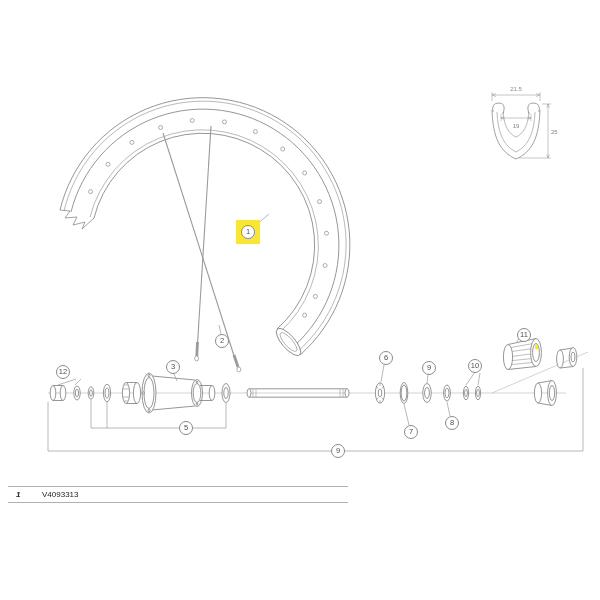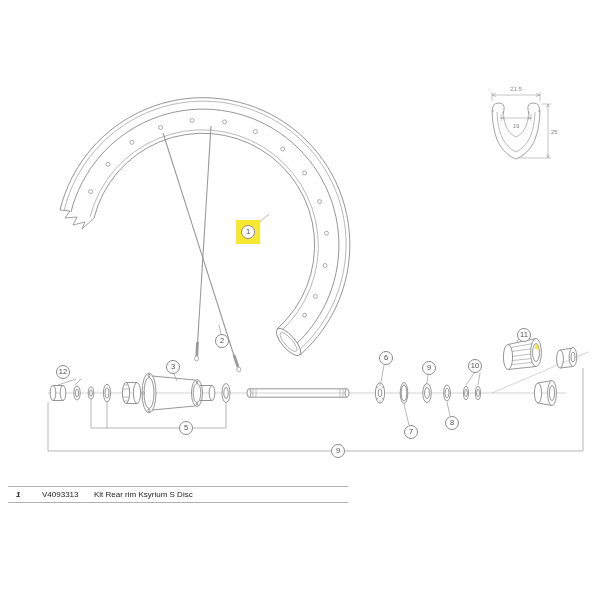--- a/index.html
+++ b/index.html
@@ -238,17 +238,16 @@
   <div class="callout" style="left:422px;top:361px">9</div>
   <div class="callout" style="left:468px;top:359px">10</div>
   <div class="callout" style="left:517px;top:328px">11</div>
   <div class="callout" style="left:56px;top:365px">12</div>
   <div class="callout" style="left:331px;top:444px">9</div>
 
   <div class="parts-table">
     <div class="parts-row">
       <span class="pt-ref">1</span>
       <span class="pt-num">V4093313</span>
-      <span class="pt-desc">Kit Rear rim Ksyrium S Disc</span>
     </div>
   </div>
 
 </div>
 
 </body></html>

